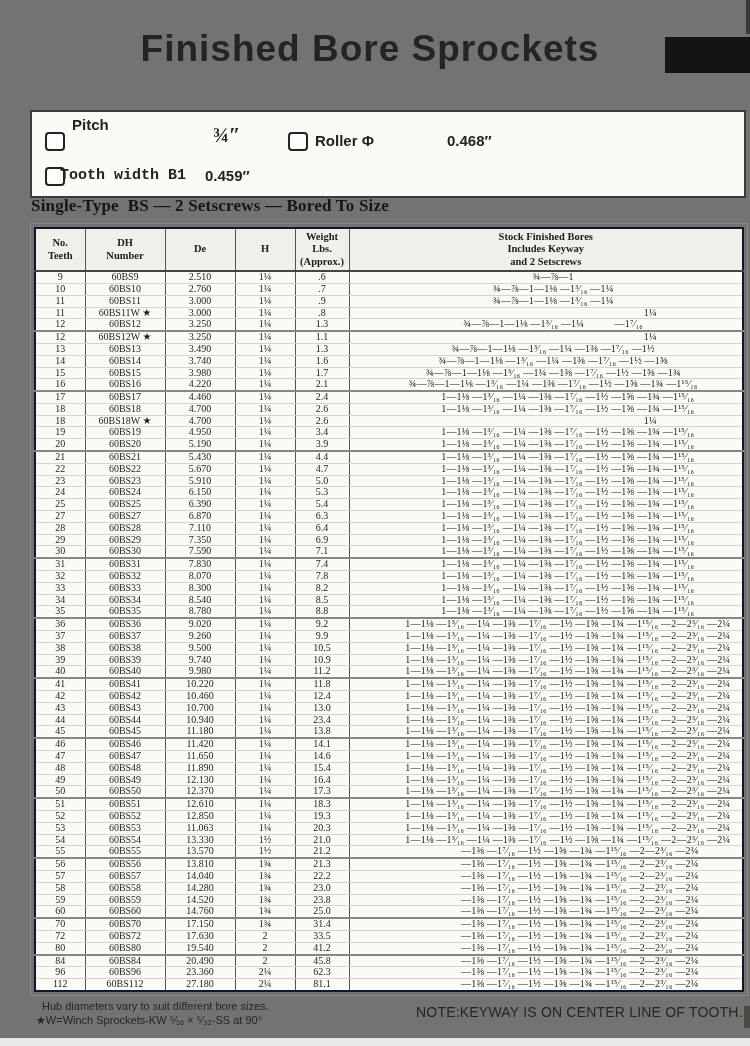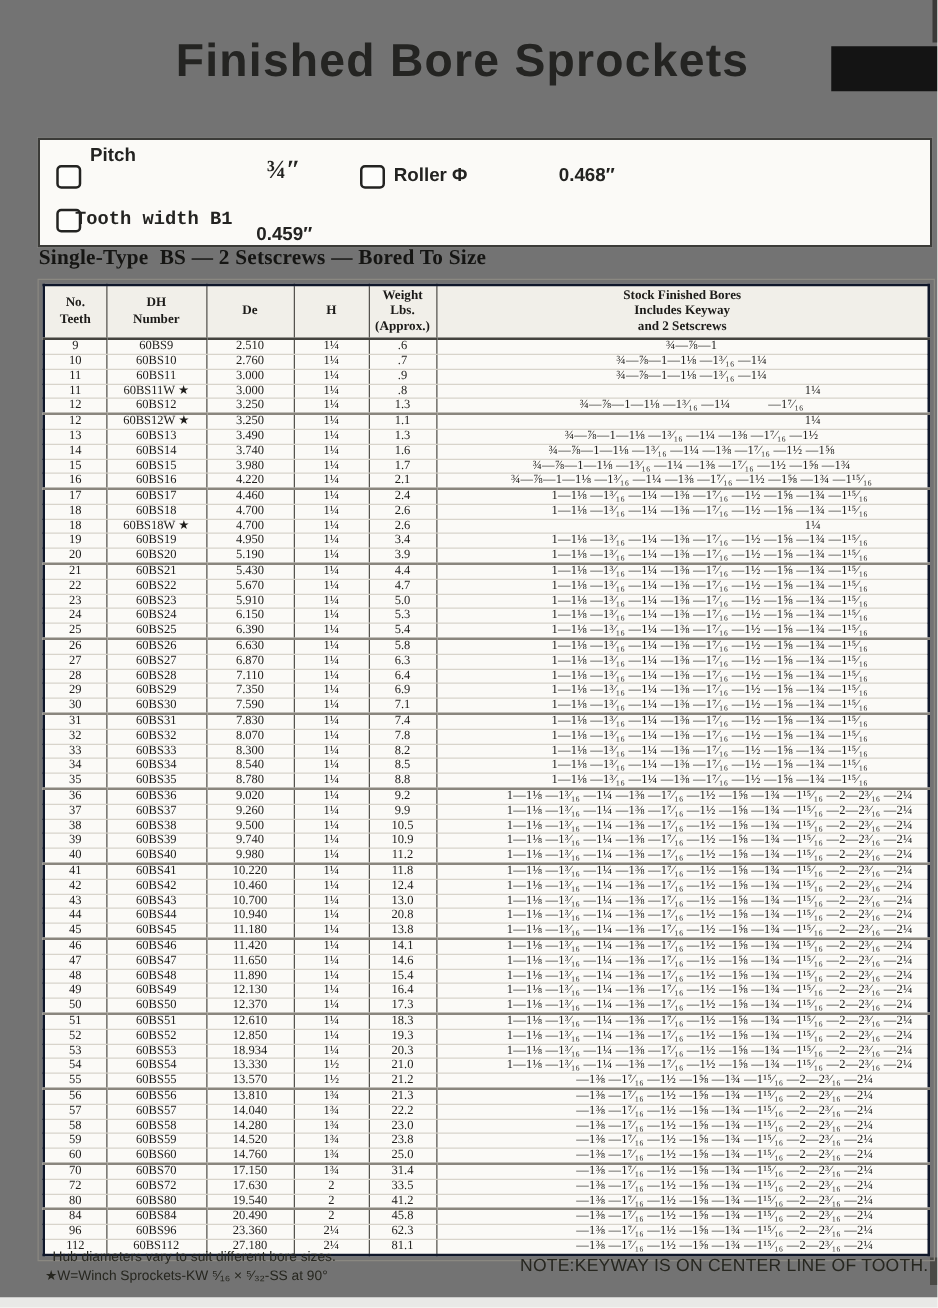--- a/index.html
+++ b/index.html
@@ -58,21 +58,21 @@
 
   <div class="spec-box">
     <span class="chk" style="left:13px;top:20px;"></span>
     <span class="spec-label" style="left:40px;top:4px;">Pitch</span>
     <span class="spec-frac" style="left:181px;top:11px;">¾″</span>
     <span class="chk" style="left:256px;top:20px;"></span>
     <span class="spec-label" style="left:283px;top:20px;">Roller Φ</span>
     <span class="spec-value" style="left:415px;top:20px;">0.468″</span>
     <span class="chk" style="left:13px;top:55px;"></span>
     <span class="spec-label" style="left:28px;top:55px;font-family:Liberation Mono, monospace;">Tooth width B1</span>
-    <span class="spec-value" style="left:173px;top:55px;margin-top:12px;">0.459″</span>
+    <span class="spec-value" style="left:173px;top:55px;">0.459″</span>
   </div>
 
   <h2 class="section-title">Single-Type  BS — 2 Setscrews — Bored To Size</h2>
 
   <table class="sprockets">
     <colgroup>
       <col style="width:50px">
         <col style="width:80px">
         <col style="width:70px">
       <col style="width:60px">
@@ -261,28 +261,20 @@
           <td class="bores ind1">1—1⅛ —1³⁄₁₆ —1¼ —1⅜ —1⁷⁄₁₆ —1½ —1⅝ —1¾ —1¹⁵⁄₁₆</td>
         </tr>
         <tr>
           <td>25</td>
           <td>60BS25</td>
           <td>6.390</td>
           <td>1¼</td>
           <td>5.4</td>
           <td class="bores ind1">1—1⅛ —1³⁄₁₆ —1¼ —1⅜ —1⁷⁄₁₆ —1½ —1⅝ —1¾ —1¹⁵⁄₁₆</td>
         </tr>
-        <tr class="group-start">
-          <td>26</td>
-          <td>60BS26</td>
-          <td>6.630</td>
-          <td>1¼</td>
-          <td>5.8</td>
-          <td class="bores ind1">1—1⅛ —1³⁄₁₆ —1¼ —1⅜ —1⁷⁄₁₆ —1½ —1⅝ —1¾ —1¹⁵⁄₁₆</td>
-        </tr>
         <tr>
           <td>27</td>
           <td>60BS27</td>
           <td>6.870</td>
           <td>1¼</td>
           <td>6.3</td>
           <td class="bores ind1">1—1⅛ —1³⁄₁₆ —1¼ —1⅜ —1⁷⁄₁₆ —1½ —1⅝ —1¾ —1¹⁵⁄₁₆</td>
         </tr>
         <tr>
           <td>28</td>
@@ -410,21 +402,21 @@
           <td>10.700</td>
           <td>1¼</td>
           <td>13.0</td>
           <td class="bores ind1">1—1⅛ —1³⁄₁₆ —1¼ —1⅜ —1⁷⁄₁₆ —1½ —1⅝ —1¾ —1¹⁵⁄₁₆ —2—2³⁄₁₆ —2¼</td>
         </tr>
         <tr>
           <td>44</td>
           <td>60BS44</td>
           <td>10.940</td>
           <td>1¼</td>
-          <td>20.8</td>
+          <td>23.4</td>
           <td class="bores ind1">1—1⅛ —1³⁄₁₆ —1¼ —1⅜ —1⁷⁄₁₆ —1½ —1⅝ —1¾ —1¹⁵⁄₁₆ —2—2³⁄₁₆ —2¼</td>
         </tr>
         <tr>
           <td>45</td>
           <td>60BS45</td>
           <td>11.180</td>
           <td>1¼</td>
           <td>13.8</td>
           <td class="bores ind1">1—1⅛ —1³⁄₁₆ —1¼ —1⅜ —1⁷⁄₁₆ —1½ —1⅝ —1¾ —1¹⁵⁄₁₆ —2—2³⁄₁₆ —2¼</td>
         </tr>
@@ -480,21 +472,21 @@
           <td>52</td>
           <td>60BS52</td>
           <td>12.850</td>
           <td>1¼</td>
           <td>19.3</td>
           <td class="bores ind1">1—1⅛ —1³⁄₁₆ —1¼ —1⅜ —1⁷⁄₁₆ —1½ —1⅝ —1¾ —1¹⁵⁄₁₆ —2—2³⁄₁₆ —2¼</td>
         </tr>
         <tr>
           <td>53</td>
           <td>60BS53</td>
-          <td>18.934</td>
+          <td>11.063</td>
           <td>1¼</td>
           <td>20.3</td>
           <td class="bores ind1">1—1⅛ —1³⁄₁₆ —1¼ —1⅜ —1⁷⁄₁₆ —1½ —1⅝ —1¾ —1¹⁵⁄₁₆ —2—2³⁄₁₆ —2¼</td>
         </tr>
         <tr>
           <td>54</td>
           <td>60BS54</td>
           <td>13.330</td>
           <td>1½</td>
           <td>21.0</td>

